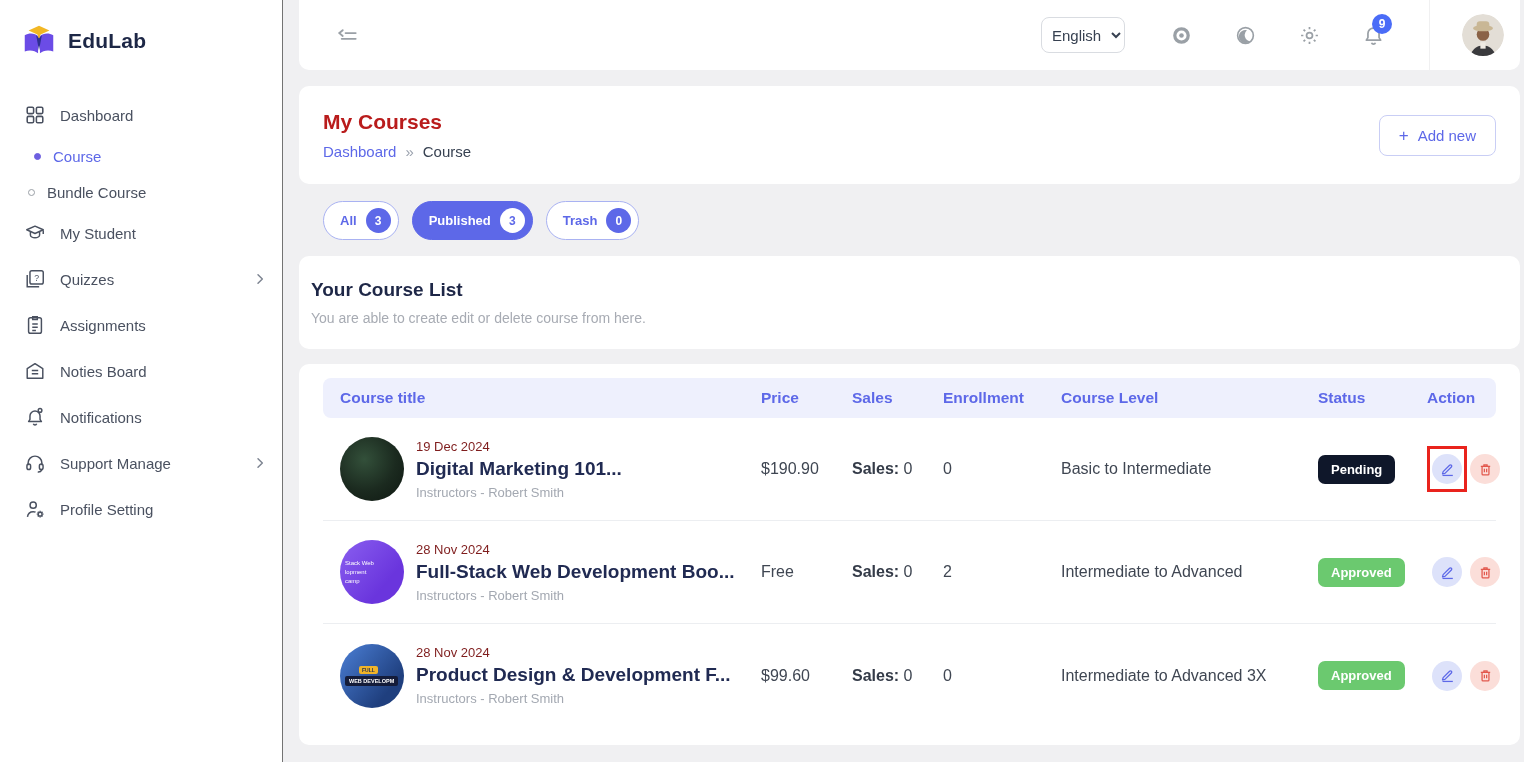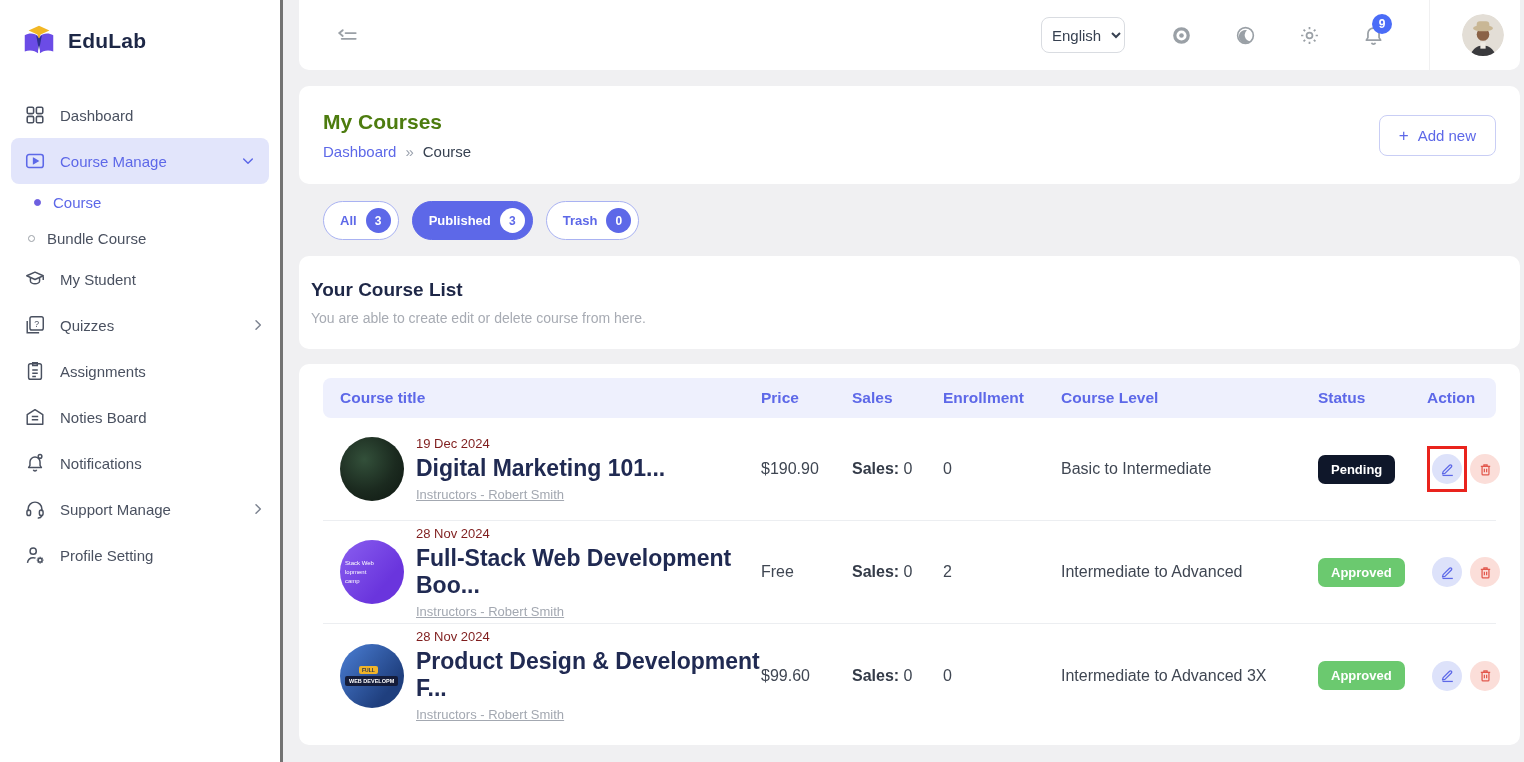--- a/index.html
+++ b/index.html
@@ -1,21 +1,21 @@
 <!DOCTYPE html>
 <html><head>
 <meta charset="utf-8">
 <style>
   * { margin:0; padding:0; box-sizing:border-box; }
   html,body { width:1524px; height:762px; overflow:hidden;
     font-family:"Liberation Sans", sans-serif; background:#f0f0f2; color:#3f4652; }
 
   
   .sidebar { position:fixed; left:0; top:0; width:283px; height:762px; background:#fff;
-    border-right:3px solid #737373; z-index:5; }
+    border-right:1px solid #737373; z-index:5; }
   .logo { display:flex; align-items:center; gap:10px; padding:22px 0 18px 20px; }
   .logo-mark { width:38px; height:38px; }
   .logo-text { font-size:21px; font-weight:bold; color:#1d2746; letter-spacing:.2px; }
   .nav { padding-top:14px; }
   .nav-item { display:flex; align-items:center; gap:14px; height:46px; padding:0 14px 0 24px;
     font-size:15px; color:#4a5160; cursor:pointer; }
   .nav-item.active { background:#e2e5fb; border-radius:8px; margin:0 11px; padding:0 13px;
     color:#5d68e8; }
   .nav-item.sub { height:36px; gap:12px; }
   .nav-item.sub.active { background:none; margin:0; padding-left:30px; color:#5d68e8; }
@@ -38,21 +38,21 @@
   .tb-icon { width:44px; height:44px; display:flex; align-items:center; justify-content:center;
     background:none; border:none; cursor:pointer; position:relative; }
   .tb-icon svg { width:23px; height:23px; }
   .nbadge { position:absolute; top:1px; right:3px; min-width:20px; height:20px; border-radius:50%;
     color:#fff; font-size:12px; font-weight:bold; display:flex; align-items:center; justify-content:center; }
   .tb-divider { width:1px; height:70px; background:#f0f0f1; margin:0 12px 0 14px; }
   .avatar { width:42px; height:42px; border-radius:50%; overflow:hidden; margin-right:16px; cursor:pointer; }
 
   .card { background:#fff; border-radius:10px; }
   .page-head { margin-top:16px; padding:24px; display:flex; align-items:center; justify-content:space-between; }
-  .page-title { font-size:21px; font-weight:bold; color:#4d7c0f; }
+  .page-title { font-size:21px; font-weight:bold; color:#b91c1c; }
   .breadcrumb { margin-top:9px; font-size:15px; display:flex; gap:9px; align-items:center; }
   .bc-link { color:#5d68e8; cursor:pointer; }
   .bc-sep { color:#9ca3af; }
   .bc-cur { color:#374151; }
   .add-btn { display:flex; align-items:center; gap:9px; border:1px solid #c9cef5; background:#fff;
     color:#5d68e8; font-size:15px; border-radius:8px; padding:11px 19px; cursor:pointer;
     font-family:"Liberation Sans",sans-serif; }
   .add-plus { font-size:17px; line-height:1; }
 
   .filters { display:flex; gap:13px; margin:17px 0 16px 24px; }
@@ -74,22 +74,22 @@
     font-weight:bold; font-size:15.5px; color:#5d68e8; }
   .trow { height:103px; padding-left:17px; border-bottom:1px solid #eceef1; font-size:16px; color:#3f4652; }
   .trow:last-child { border-bottom:none; }
   .title-cell { display:flex; align-items:center; gap:12px; }
   .thumb { width:64px; height:64px; border-radius:50%; flex:0 0 64px; overflow:hidden; display:flex;
     flex-direction:column; align-items:flex-start; justify-content:center; padding-left:5px; }
   .thumb .tline { color:#fff; font-size:6px; line-height:1.5; }
   .thumb .chip { background:#f0b429; color:#26314f; font-size:5px; font-weight:bold; padding:1px 3px; border-radius:2px; margin-left:14px; }
   .thumb .band { background:#141c3a; color:#fff; font-size:5.5px; font-weight:bold; padding:2px 4px; border-radius:2px; margin-top:2px; }
   .cdate { font-size:13px; color:#7f1d1d; }
-  .ctitle { font-size:23px; font-weight:bold; color:#202a52; margin:4px 0 5px; cursor:pointer; }
-  .cinstr { font-size:13px; color:#a3a8b1;text-decoration:underline; }
+  .ctitle { font-size:19px; font-weight:bold; color:#202a52; margin:4px 0 5px; cursor:pointer; }
+  .cinstr { font-size:13px; color:#a3a8b1; }
   .sales-lbl { font-weight:bold; color:#343b48; }
   .badge { display:inline-block; color:#fff; font-size:13px; font-weight:bold; padding:7px 13px; border-radius:7px; }
   .action-cell { display:flex; align-items:center; }
   .edit-wrap { border:3px solid transparent; padding:5px 2px; display:inline-flex; }
   .edit-wrap.hl { border-color:#e9231d; }
   .act { width:30px; height:30px; border-radius:50%; border:none; cursor:pointer; display:flex;
     align-items:center; justify-content:center; }
   .act svg { width:15px; height:15px; }
   .act.edit { background:#dde2fa; color:#5d68e8; }
   .act.del { background:#fbded9; color:#e2584d; margin-left:3px; }
@@ -114,32 +114,20 @@
       <div class="nav-item">
         <span class="nicon">
           <svg viewBox="0 0 24 24" fill="none" stroke="currentColor" stroke-width="1.7">
             <rect x="3.5" y="3.5" width="7" height="7" rx="1.5"></rect>
             <rect x="13.5" y="3.5" width="7" height="7" rx="1.5"></rect>
             <rect x="3.5" y="13.5" width="7" height="7" rx="1.5"></rect>
             <rect x="13.5" y="13.5" width="7" height="7" rx="1.5"></rect>
           </svg>
         </span>
         <span>Dashboard</span>
-      </div>
-      <div class="nav-item active">
-        <span class="nicon">
-          <svg viewBox="0 0 24 24" fill="none" stroke="currentColor" stroke-width="1.7">
-            <rect x="3" y="5" width="18" height="14" rx="2.5"></rect>
-            <path d="M10.5 9.3l4.6 2.7-4.6 2.7z" fill="currentColor"></path>
-          </svg>
-        </span>
-        <span>Course Manage</span>
-        <span class="chev down"><svg viewBox="0 0 24 24" fill="none" stroke="currentColor" stroke-width="2.2" stroke-linecap="round" stroke-linejoin="round">
-            <path d="M9 5.5l6.5 6.5L9 18.5"></path>
-          </svg></span>
       </div>
       <div class="nav-item sub active">
         <span class="bullet filled"></span>
         <span>Course</span>
       </div>
       <div class="nav-item sub">
         <span class="bullet "></span>
         <span>Bundle Course</span>
       </div>
       <div class="nav-item">

